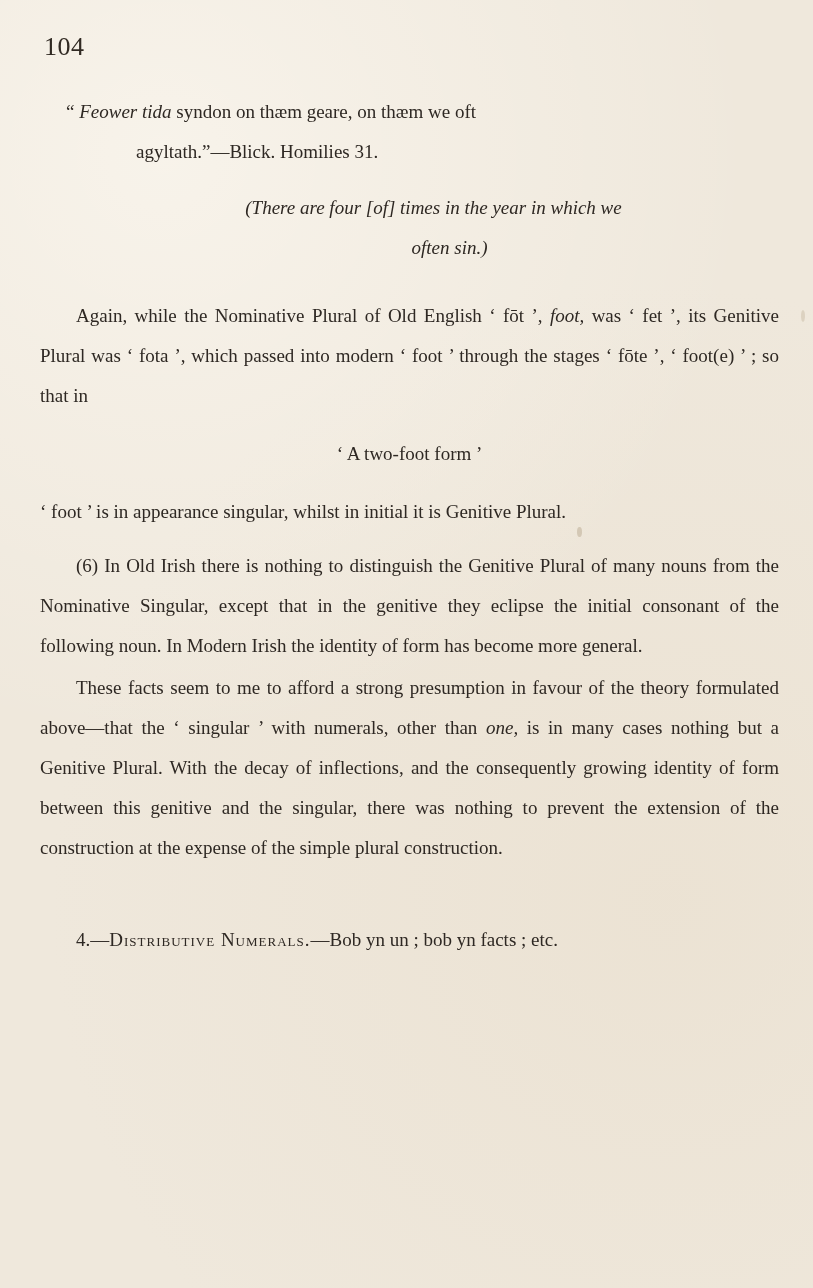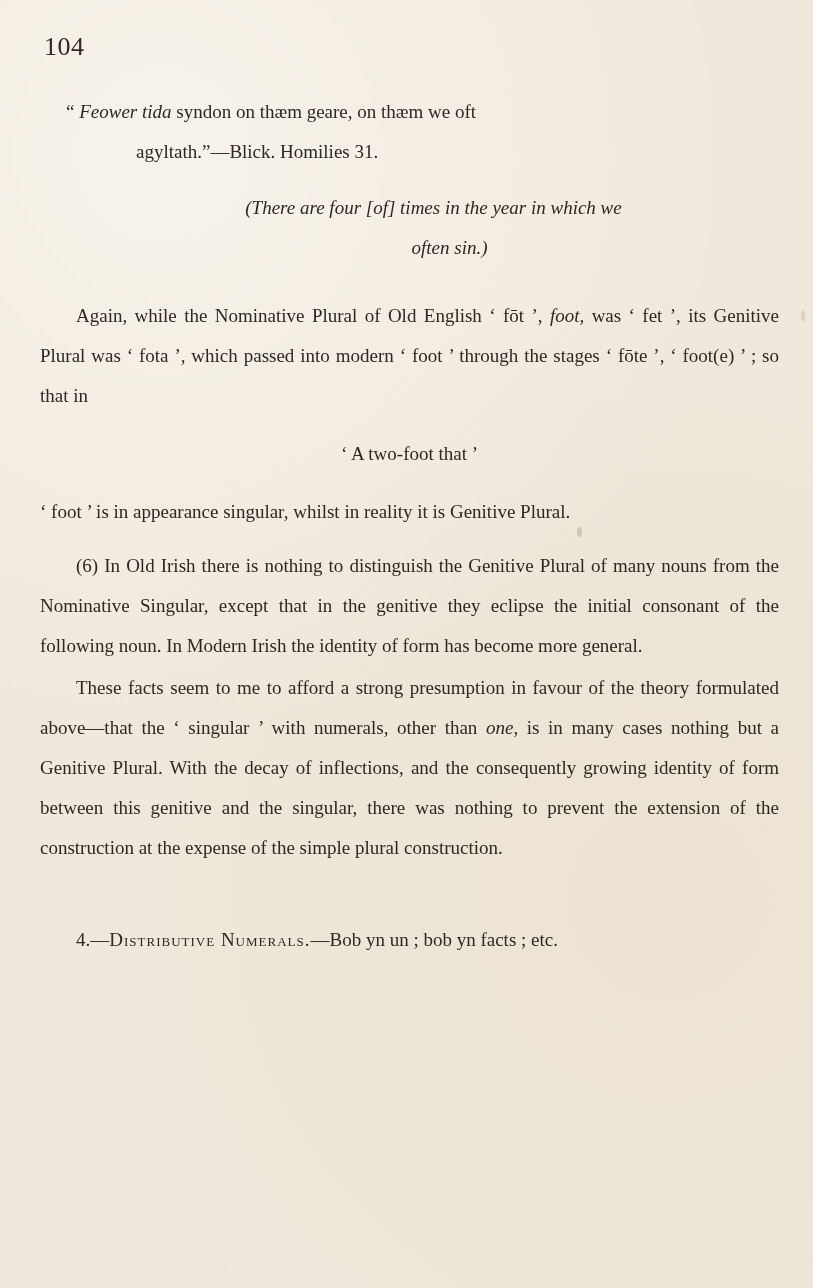--- a/index.html
+++ b/index.html
@@ -122,23 +122,23 @@
 
     <p class="gloss">
       <span>(There are four [of] times in the year in which we</span>
       <span class="l2">often sin.)</span>
     </p>
 
     <p class="para block-gap">
       <span>Again, while the Nominative Plural of Old English ‘ fōt ’, </span><i>foot,</i><span> was ‘ fet ’, its Genitive Plural was ‘ fota ’, which passed into modern ‘ foot ’ through the stages ‘ fōte ’, ‘ foot(e) ’ ; so that in</span>
     </p>
 
-    <p class="centered">‘ A two-foot that ’</p>
+    <p class="centered">‘ A two-foot form ’</p>
 
-    <p class="para noindent block-gap">‘ foot ’ is in appearance singular, whilst in reality it is Genitive Plural.</p>
+    <p class="para noindent block-gap">‘ foot ’ is in appearance singular, whilst in initial it is Genitive Plural.</p>
 
     <p class="para">(6) In Old Irish there is nothing to distinguish the Genitive Plural of many nouns from the Nominative Singular, except that in the genitive they eclipse the initial consonant of the following noun.  In Modern Irish the identity of form has become more general.</p>
 
     <p class="para">
       <span>These facts seem to me to afford a strong presumption in favour of the theory formulated above—that the ‘ singular ’ with numerals, other than </span><i>one,</i><span> is in many cases nothing but a Genitive Plural.  With the decay of inflections, and the consequently growing identity of form between this genitive and the singular, there was nothing to prevent the extension of the construction at the expense of the simple plural construction.</span>
     </p>
 
     <p class="final">
       <span>4.—</span><span class="smallcaps">Distributive Numerals.</span><span>—Bob yn un ;   bob yn facts ; etc.</span>
     </p>

